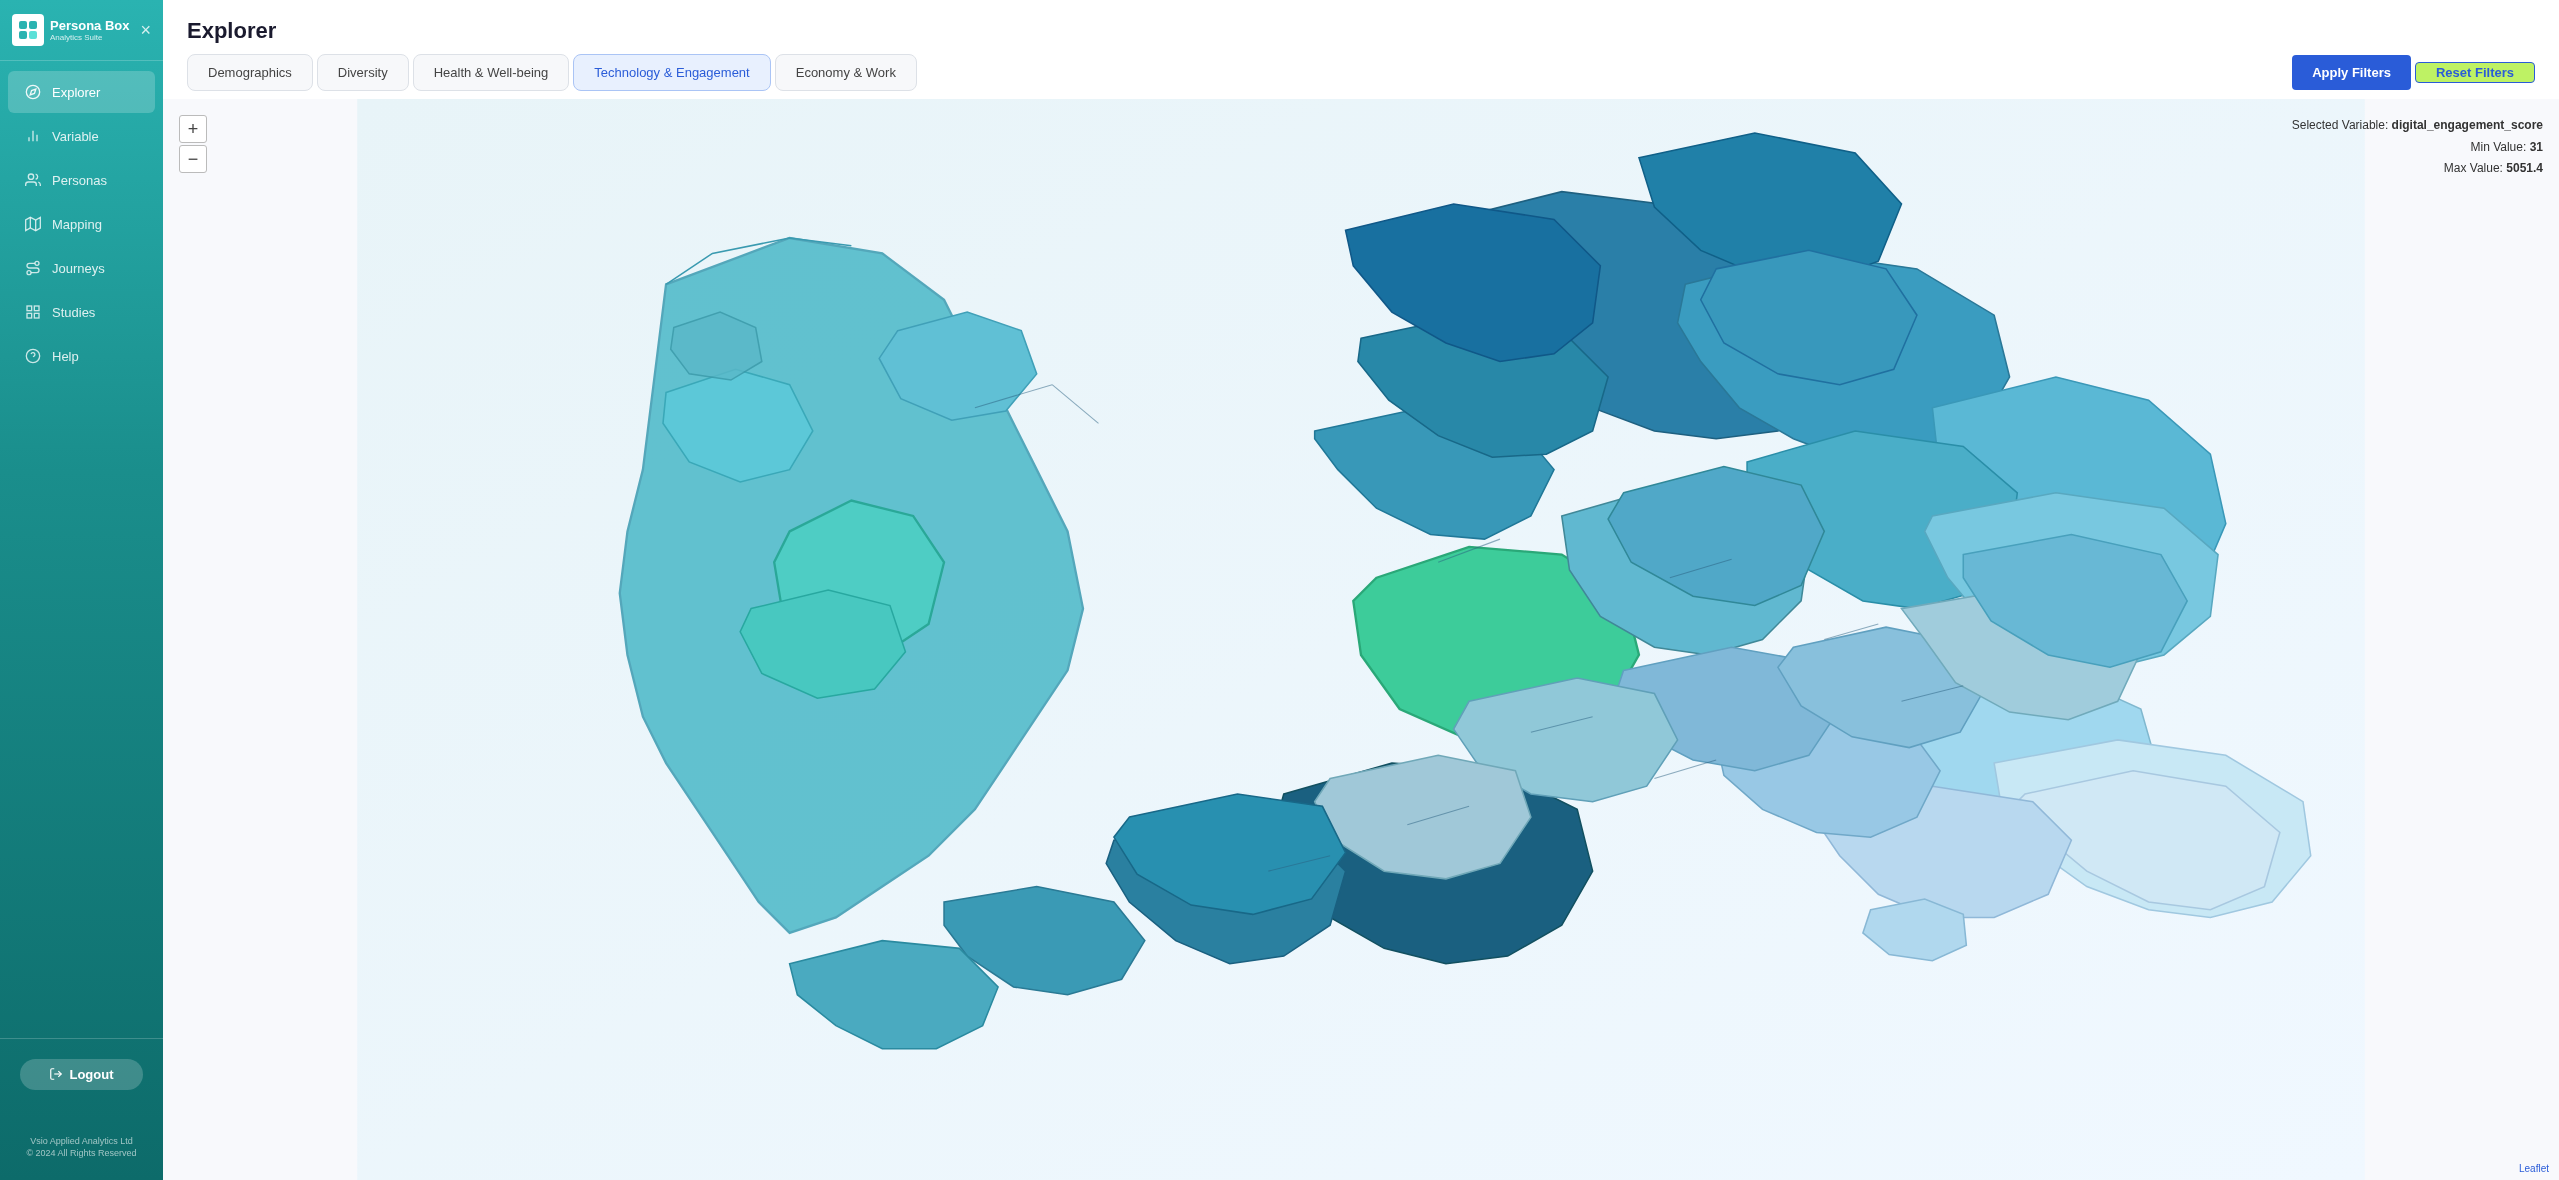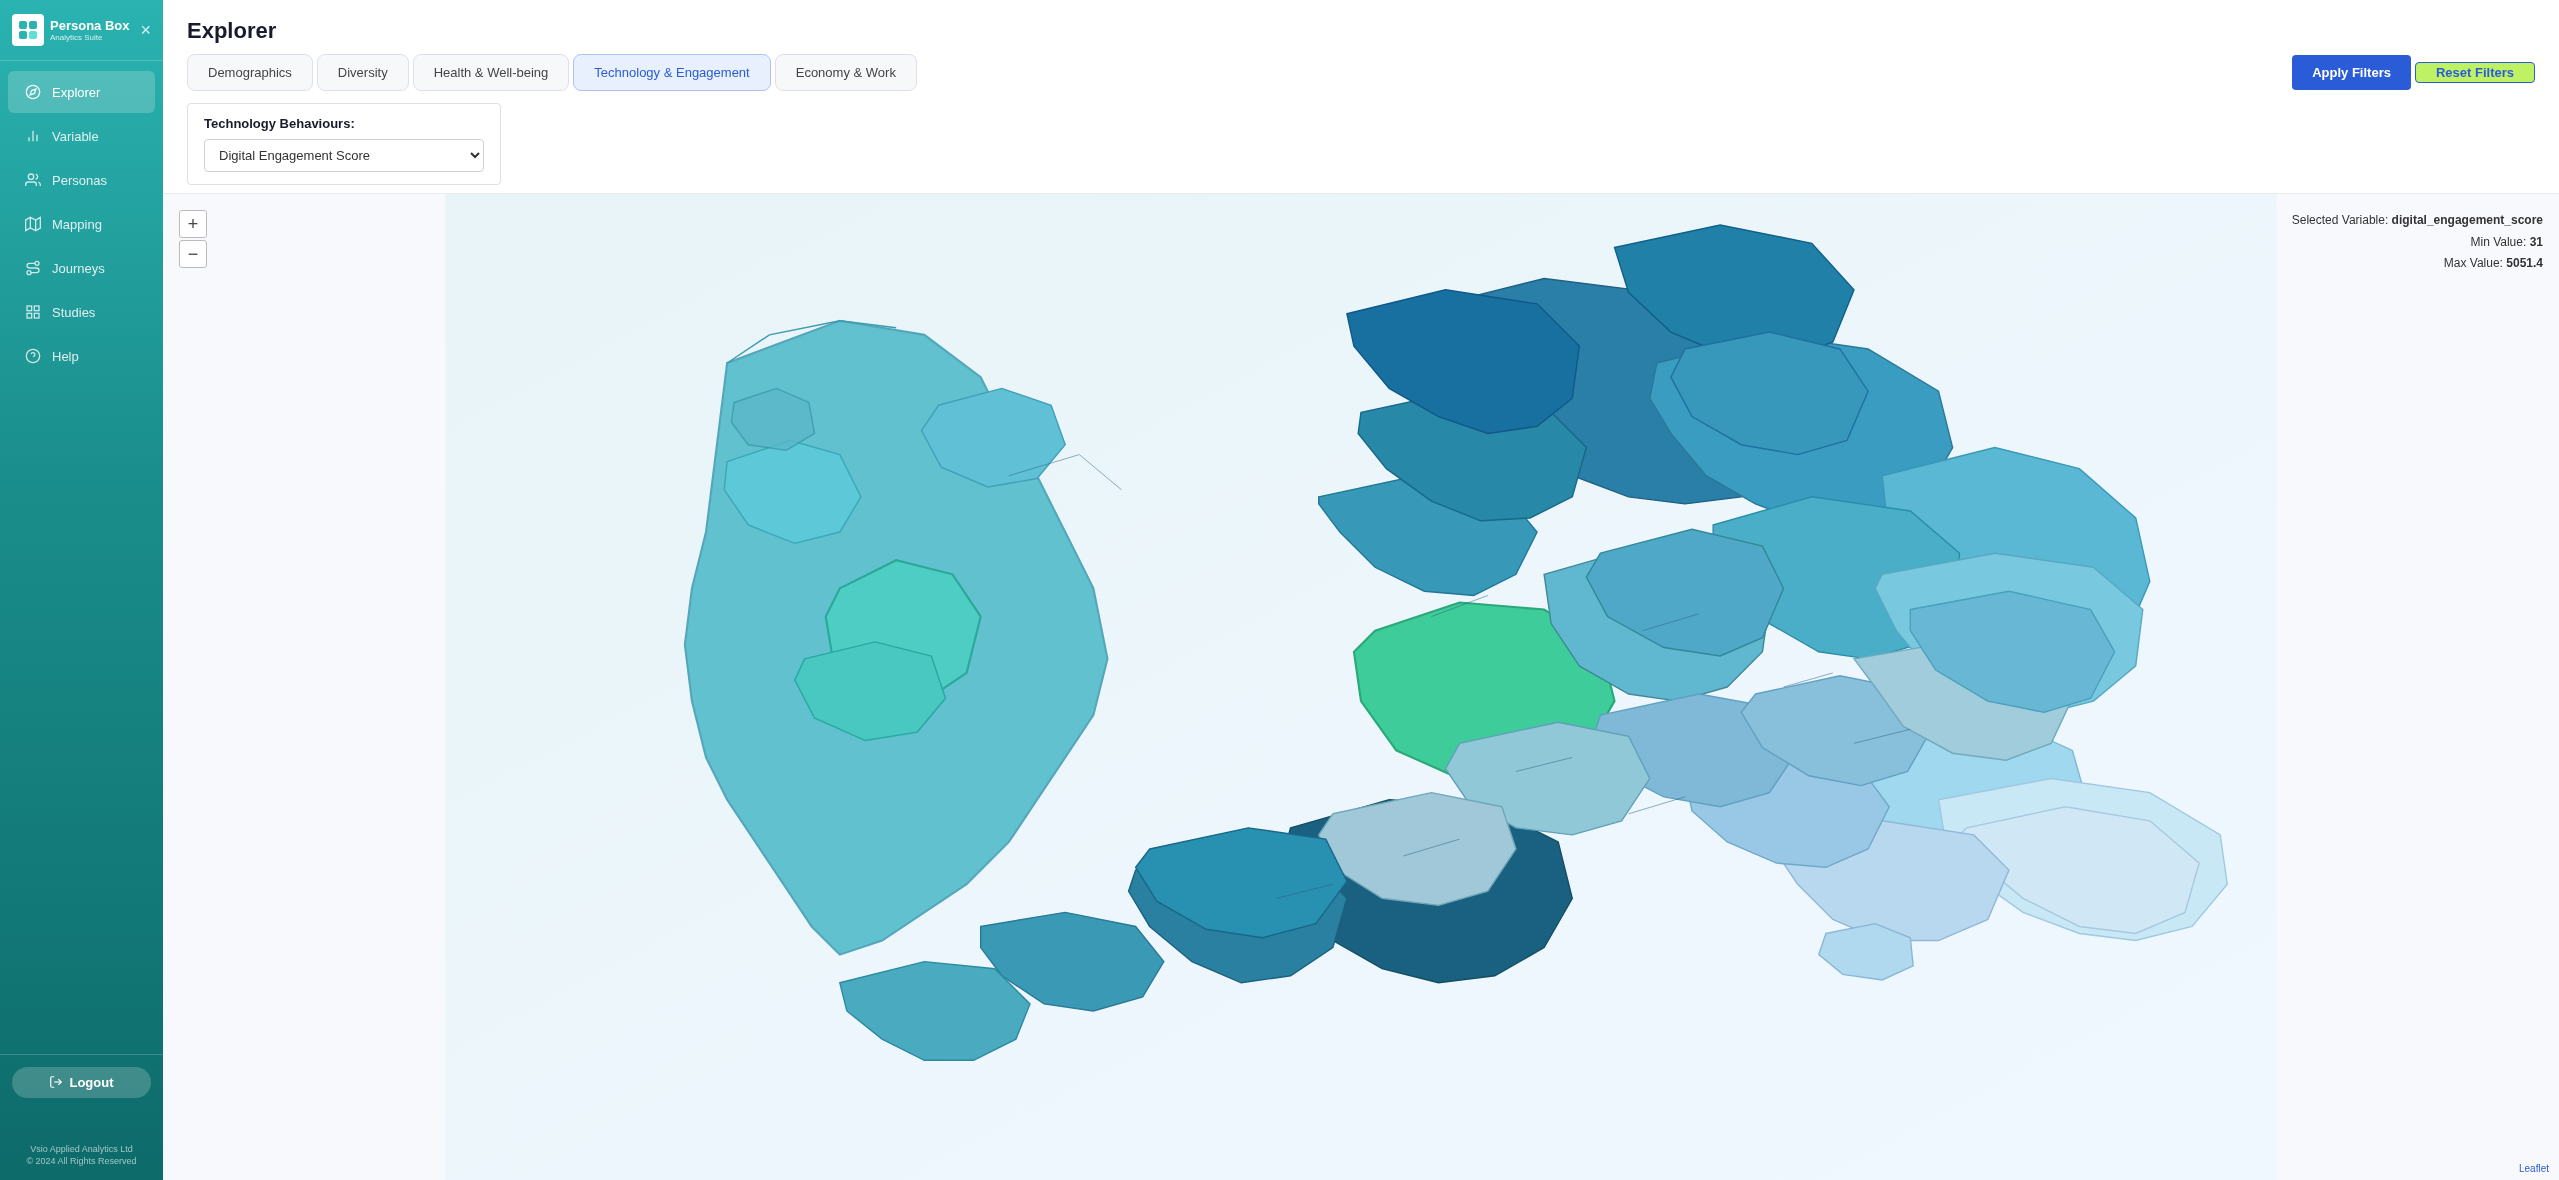--- a/index.html
+++ b/index.html
@@ -78,21 +78,21 @@
     .nav-icon {
       width: 18px;
       height: 18px;
       display: flex;
       align-items: center;
       justify-content: center;
       opacity: 0.9;
     }
 
     .sidebar-footer {
-      padding: 12px;
+      padding: 20px;
       border-top: 1px solid rgba(255,255,255,0.2);
     }
     .logout-btn {
       width: 100%;
       background: rgba(255,255,255,0.2);
       border: none;
       border-radius: 20px;
       color: white;
       font-size: 13px;
       font-weight: 600;
@@ -390,32 +390,20 @@
     <button class="tab-btn">Demographics</button>
     <button class="tab-btn">Diversity</button>
     <button class="tab-btn">Health &amp; Well-being</button>
     <button class="tab-btn active">Technology &amp; Engagement</button>
     <button class="tab-btn">Economy &amp; Work</button>
     <div class="tab-spacer"></div>
     <button class="apply-btn">Apply Filters</button>
     <button class="reset-btn">Reset Filters</button>
   </div>
 
-  <div class="filter-row">
-    <div class="filter-panel">
-      <div class="filter-label">Technology Behaviours:</div>
-      <select class="filter-select">
-        <option>Digital Engagement Score</option>
-        <option>Internet Usage</option>
-        <option>Device Ownership</option>
-        <option>Social Media Usage</option>
-        <option>Online Shopping</option>
-      </select>
-    </div>
-  </div>
 
   <div class="map-container">
     
     <div class="map-controls">
       <button class="map-zoom-btn">+</button>
       <button class="map-zoom-btn">−</button>
     </div>
 
     
     <div class="map-info">

